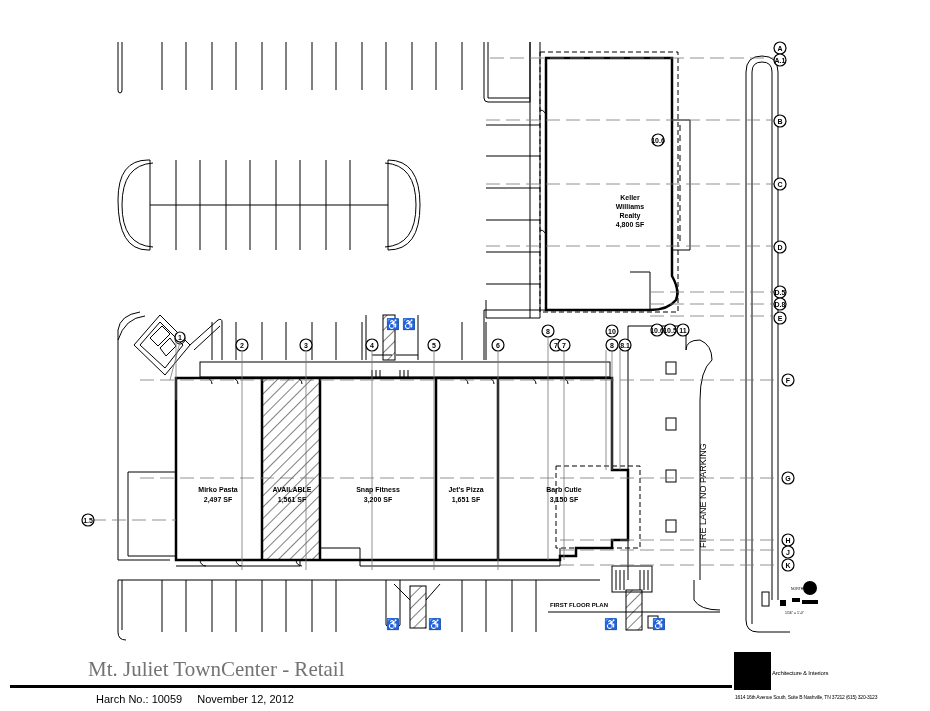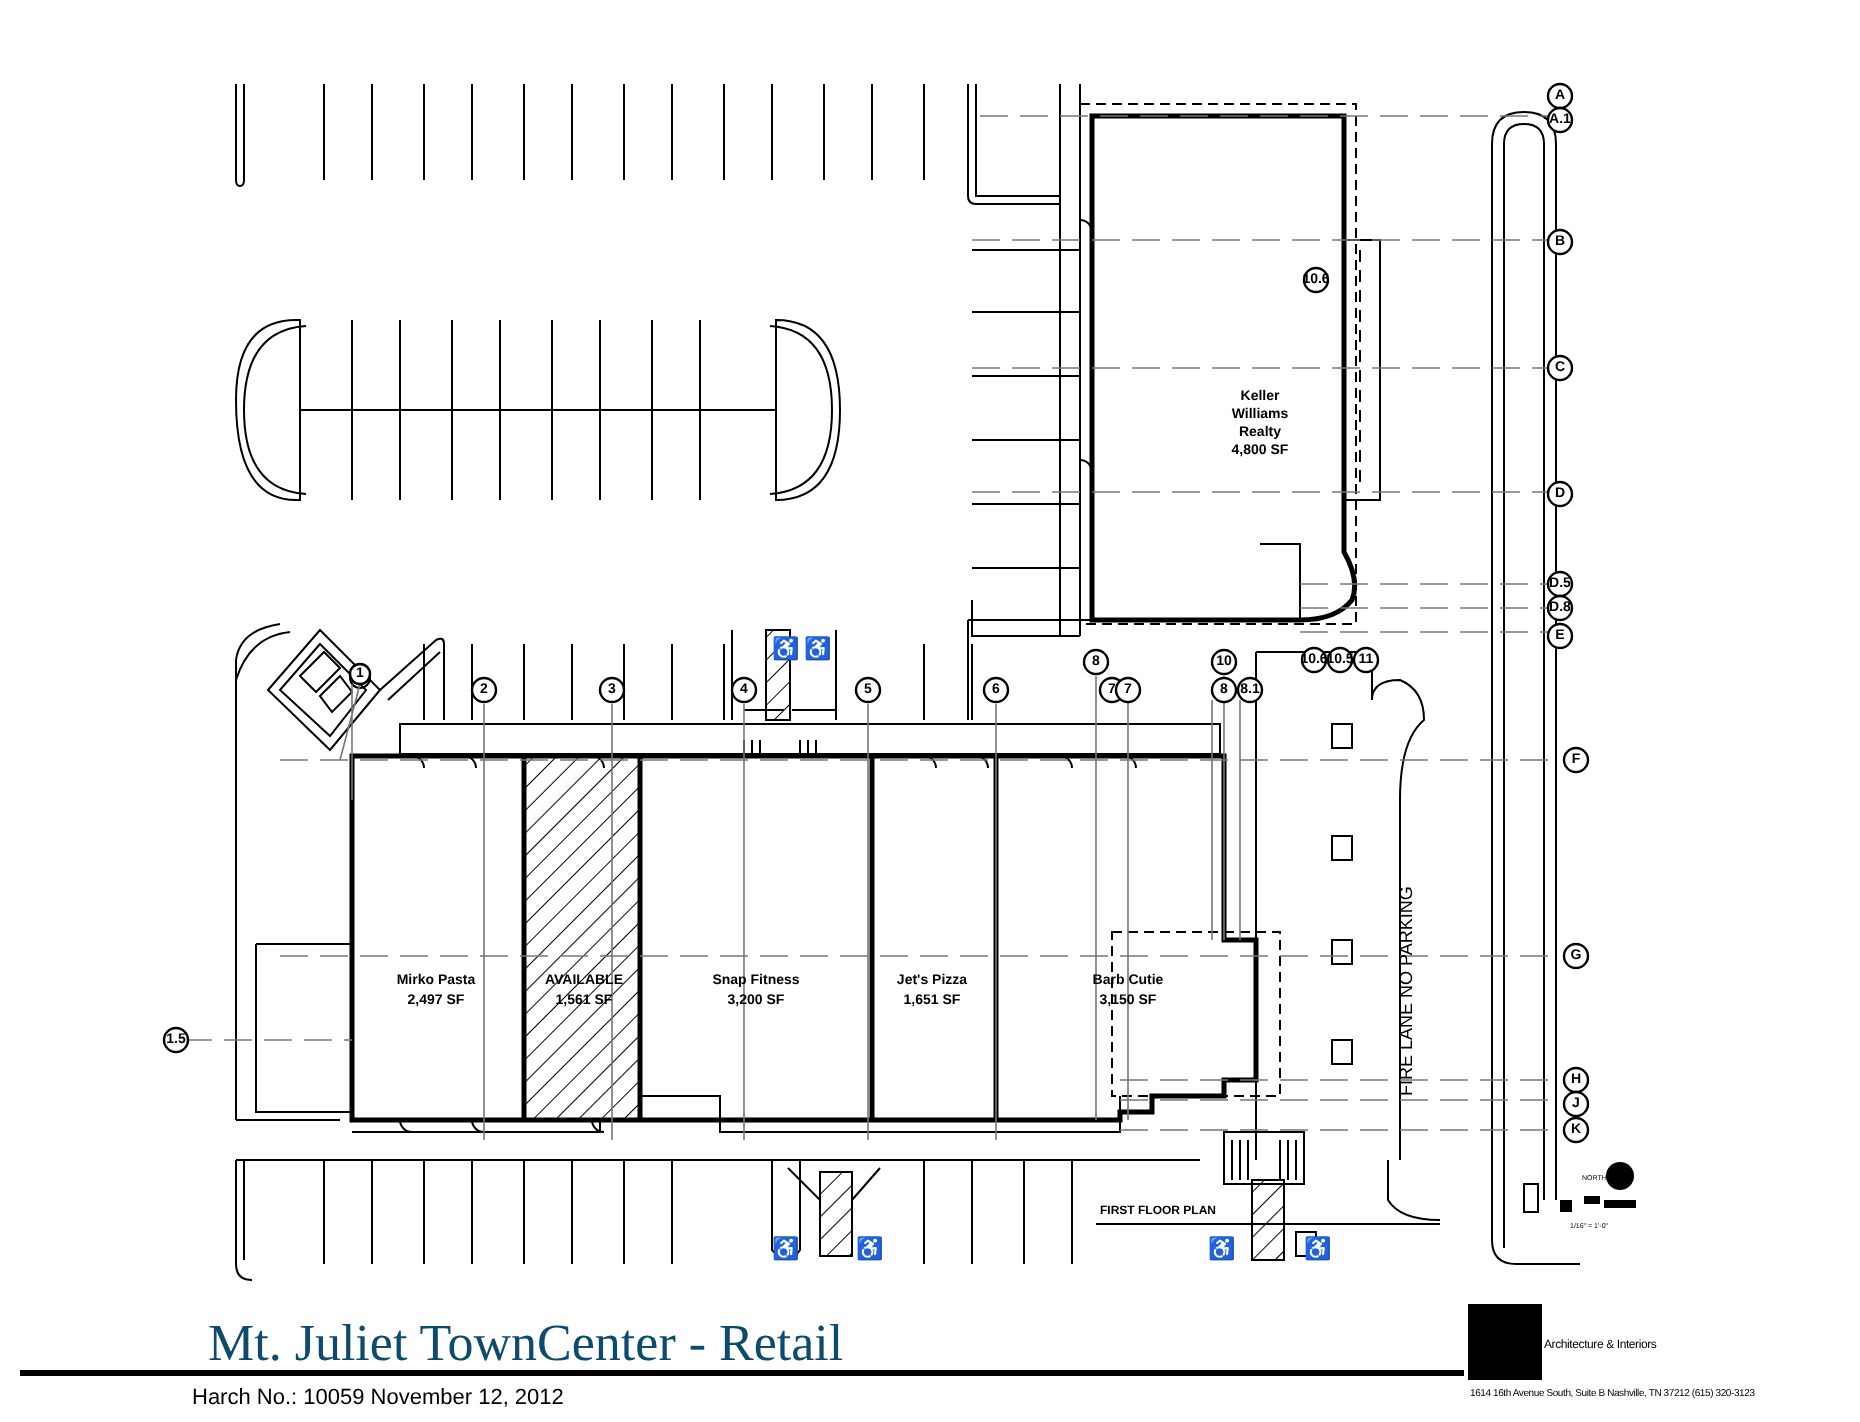--- a/index.html
+++ b/index.html
@@ -5,24 +5,24 @@
   html,body{margin:0;padding:0;background:#fff;}
   body{width:930px;height:711px;position:relative;overflow:hidden;font-family:"Liberation Sans",sans-serif;}
   #plan{position:absolute;left:0;top:0;width:930px;height:711px;}
   .ln{stroke:#000;fill:none;stroke-width:1;}
   .thick{stroke:#000;fill:none;stroke-width:2.5;}
   .grid{stroke:#777;stroke-width:0.8;fill:none;stroke-dasharray:14 6;}
   .gl{stroke:#777;stroke-width:0.8;fill:none;}
   .bub circle{fill:#fff;stroke:#000;stroke-width:1.2;}
   .bub text{font-size:7px;font-weight:bold;text-anchor:middle;dominant-baseline:central;font-family:"Liberation Sans",sans-serif;}
   .tenant text{font-size:7px;font-weight:bold;text-anchor:middle;font-family:"Liberation Sans",sans-serif;}
-  .title{position:absolute;left:104px;top:657px;font-family:"Liberation Serif",serif;font-size:26px;color:#0c4a6e;white-space:nowrap;}
+  .title{position:absolute;left:88px;top:657px;font-family:"Liberation Serif",serif;font-size:21px;color:#737373;white-space:nowrap;}
   .rule{position:absolute;left:10px;top:685px;width:722px;height:3px;background:#000;}
   .sub{position:absolute;left:96px;top:693px;font-family:"Liberation Sans",sans-serif;font-size:11px;white-space:nowrap;}
-  .sub span{margin-right:0;}
+  .sub span{margin-right:12px;}
   .logo-box{position:absolute;left:734px;top:652px;width:37px;height:38px;background:#000;}
   .firm{position:absolute;left:772px;top:670px;font-family:"Liberation Sans",sans-serif;font-size:6px;white-space:nowrap;letter-spacing:-0.2px;}
   .addr{position:absolute;left:735px;top:694px;font-family:"Liberation Sans",sans-serif;font-size:5px;white-space:nowrap;letter-spacing:-0.2px;}
   .fire{font-size:9px;font-family:"Liberation Sans",sans-serif;}
   .plan-label{font-size:6px;font-weight:bold;font-family:"Liberation Sans",sans-serif;}
 </style>
 </head>
 <body>
 
 <svg id="plan" viewBox="0 0 930 711">

